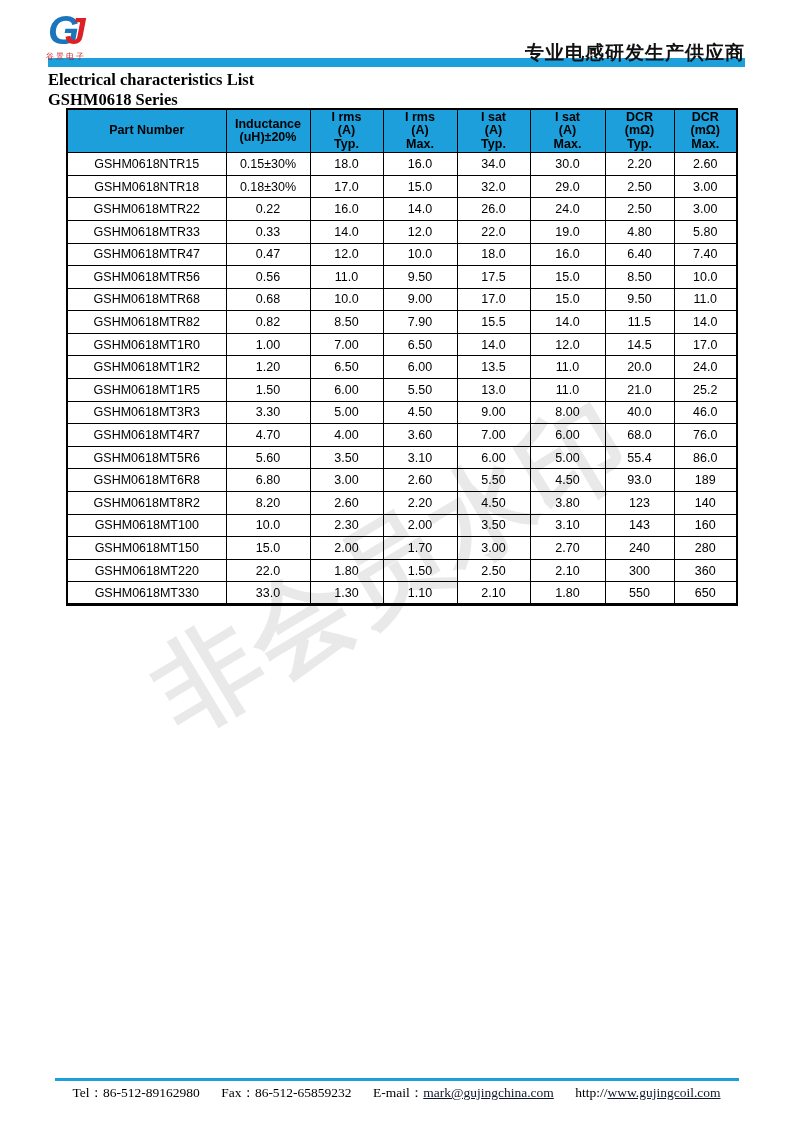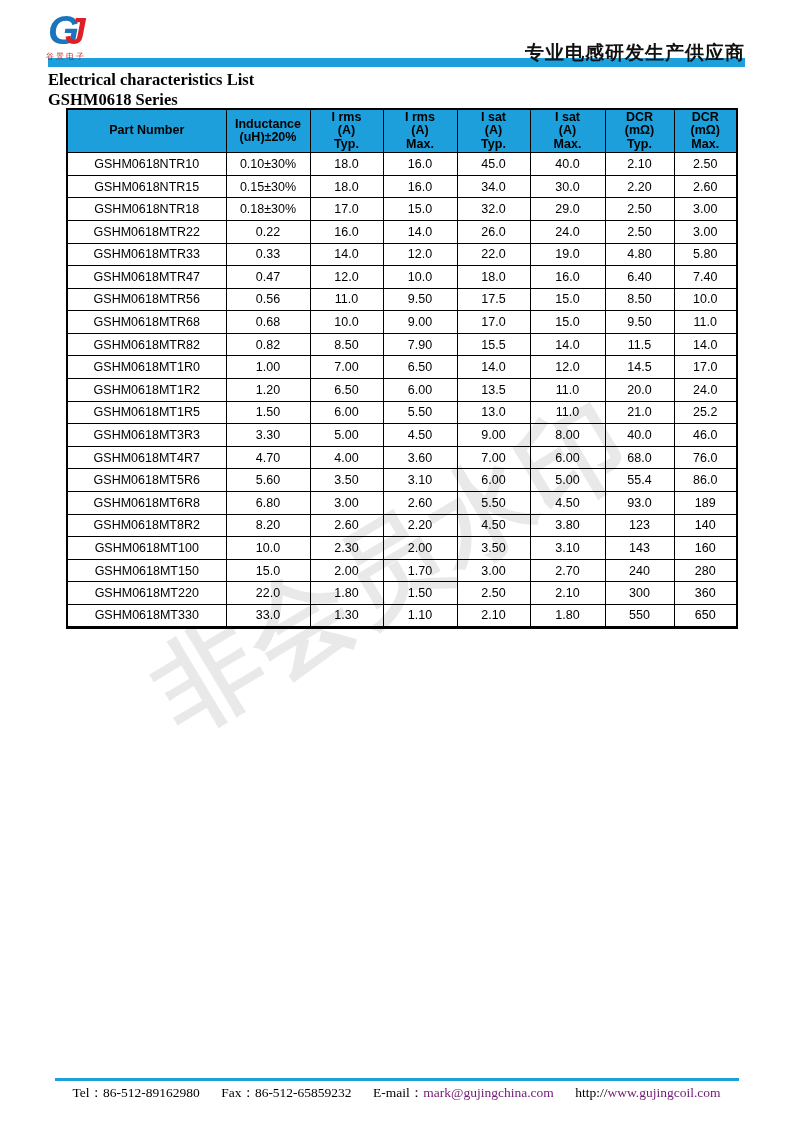--- a/index.html
+++ b/index.html
@@ -160,21 +160,21 @@
     width: 793px;
     text-align: center;
     font-family: "Liberation Serif", serif;
     font-size: 13.5px;
     color: #000000;
     z-index: 2;
     white-space: nowrap;
   }
   .footer-line .grp { margin: 0 9px; }
   .footer-line .grp.url-grp { margin-left: 9px; }
-  .footer-line .link { color: #701a75; }
+  .footer-line .link { text-decoration: underline; color: #0f172a; }
 </style>
 </head>
 <body>
 
 <div class="page">
 
   <div class="watermark">非会员水印</div>
 
   <div class="logo-box">
     <span class="logo-g">G</span>
@@ -218,30 +218,20 @@
         <th>DCR
 (mΩ)
 Typ.</th>
         <th>DCR
 (mΩ)
 Max.</th>
       </tr>
     </thead>
     <tbody>
         <tr>
-          <td>GSHM0618NTR10</td>
-          <td>0.10±30%</td>
-          <td>18.0</td>
-          <td>16.0</td>
-          <td>45.0</td>
-          <td>40.0</td>
-          <td>2.10</td>
-          <td>2.50</td>
-        </tr>
-        <tr>
           <td>GSHM0618NTR15</td>
           <td>0.15±30%</td>
           <td>18.0</td>
           <td>16.0</td>
           <td>34.0</td>
           <td>30.0</td>
           <td>2.20</td>
           <td>2.60</td>
         </tr>
         <tr>

